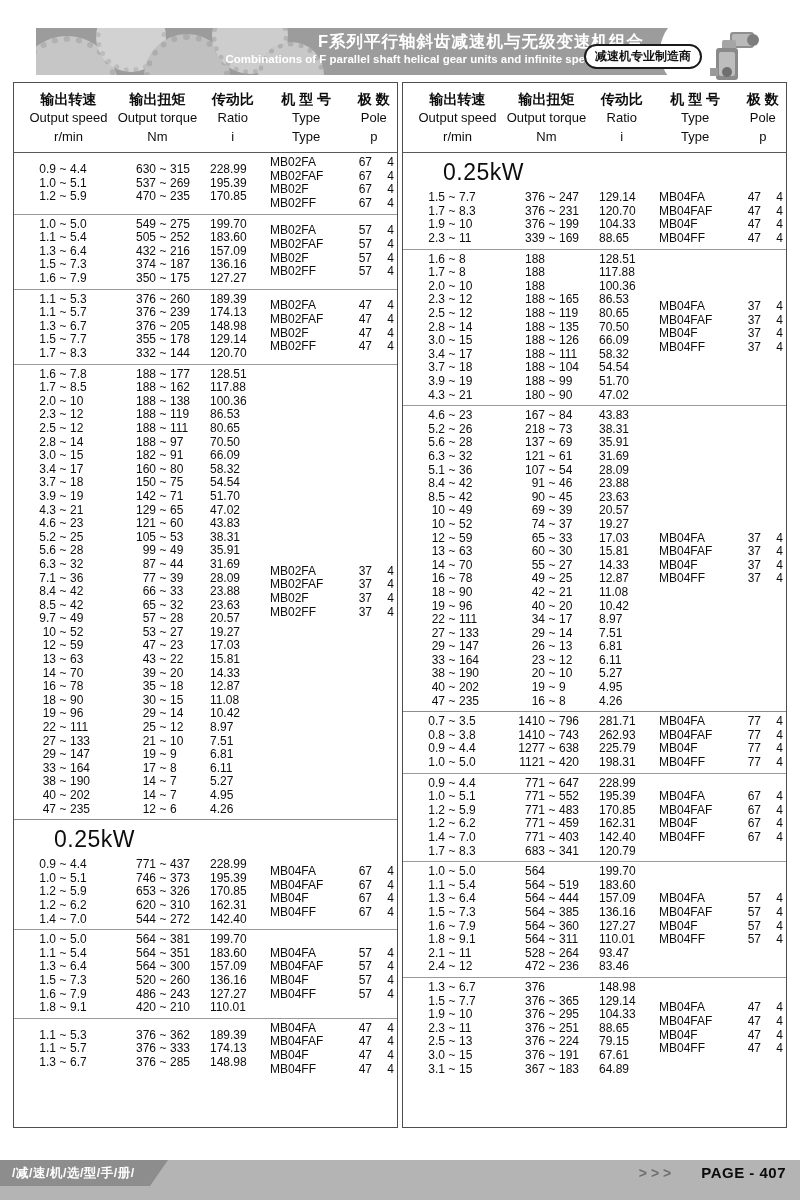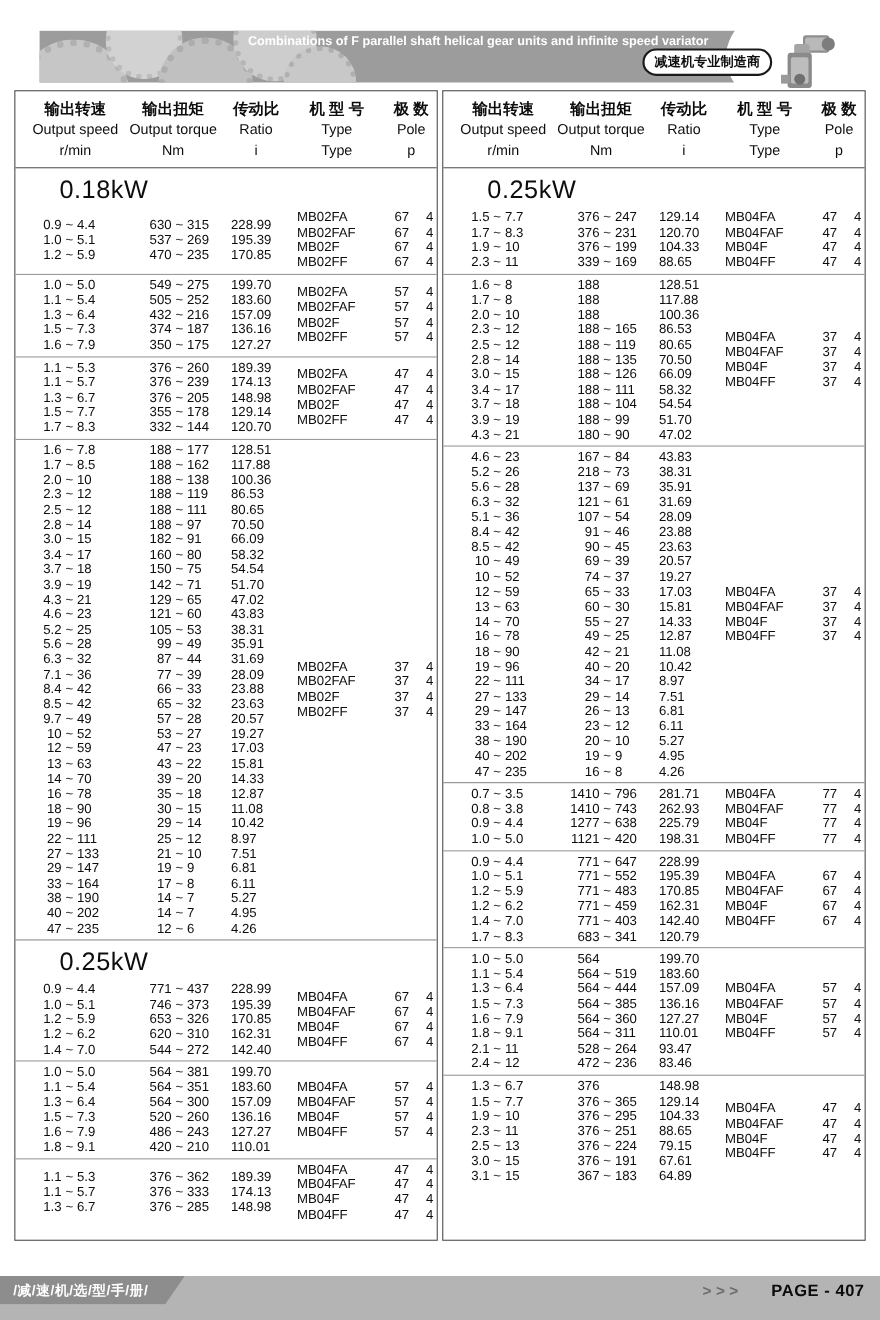--- a/index.html
+++ b/index.html
@@ -72,20 +72,21 @@
 <div class="banner">
   <div class="gears">
     <div class="gear g1"></div>
     <div class="gear g2"></div>
     <div class="gear g3"></div>
     <div class="gear g4"></div>
     <div class="gear g5"></div>
   </div>
   <div class="blob"></div>
   <div class="banner-titles">
+    <div class="banner-cn">F系列平行轴斜齿减速机与无级变速机组合</div>
     <div class="banner-en">Combinations of F parallel shaft helical gear units and infinite speed variator</div>
   </div>
   <div class="badge">减速机专业制造商</div>
   <div class="product">
     <svg width="52" height="58" viewBox="0 0 52 58">
       <rect x="22" y="4" width="24" height="16" rx="3" fill="#8f8f8f"></rect>
       <rect x="24" y="6" width="20" height="12" rx="2" fill="#b9b9b9"></rect>
       <circle cx="45" cy="12" r="6" fill="#7d7d7d"></circle>
       <rect x="14" y="12" width="14" height="26" rx="2" fill="#a5a5a5"></rect>
       <rect x="8" y="20" width="22" height="32" rx="3" fill="#8a8a8a"></rect>
@@ -115,21 +116,20 @@
         </div>
         <div class="h-row h-unit">
           <div class="hc hc0">r/min</div>
           <div class="hc hc1">Nm</div>
           <div class="hc hc2">i</div>
           <div class="hc hc3">Type</div>
           <div class="hc hc4">p</div>
         </div>
       </div>
       <div class="section">
-        <div class="power">0.18kW</div>
         <div class="block">
           <div class="rows">
             <div class="d-row">
               <div class="rng c-speed">
                 <div class="n1" style="display: inline-block;">0.9</div>
                 <div class="tld" style="display: inline-block;">~</div>
                 <div class="n2" style="display: inline-block;">4.4</div>
               </div>
               <div class="rng c-torque">
                 <div class="n1" style="display: inline-block;">630</div>

